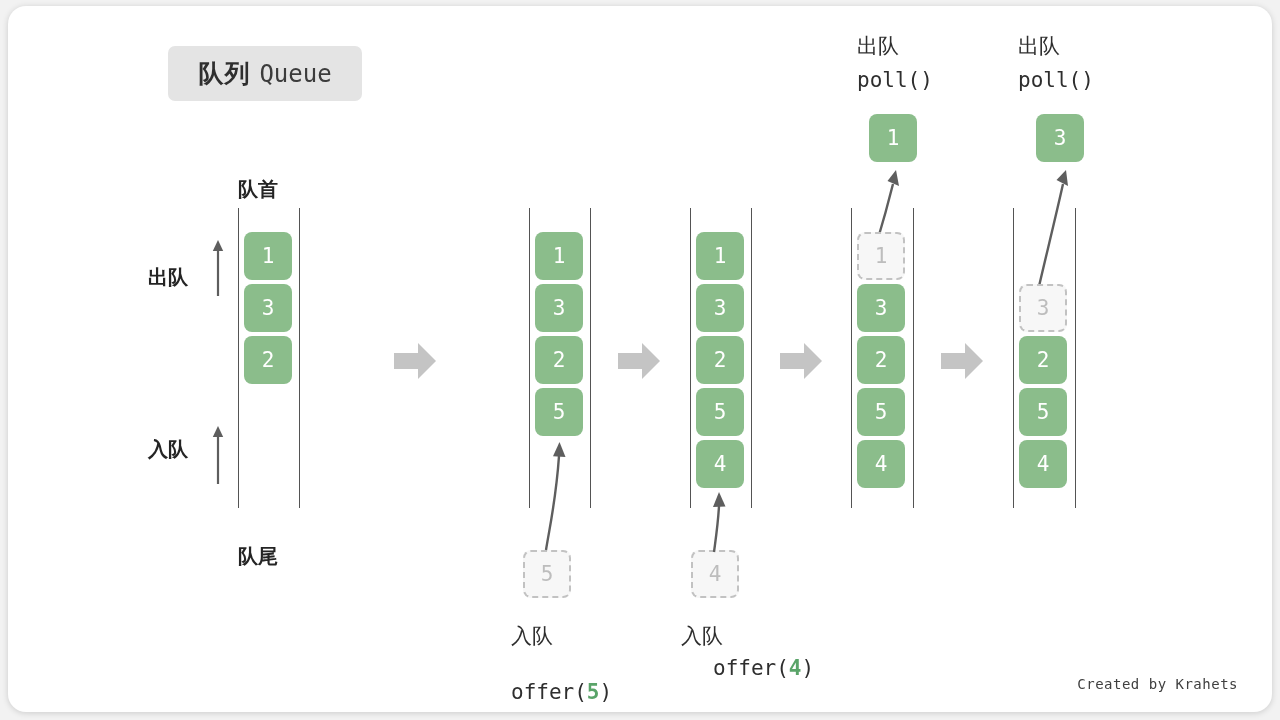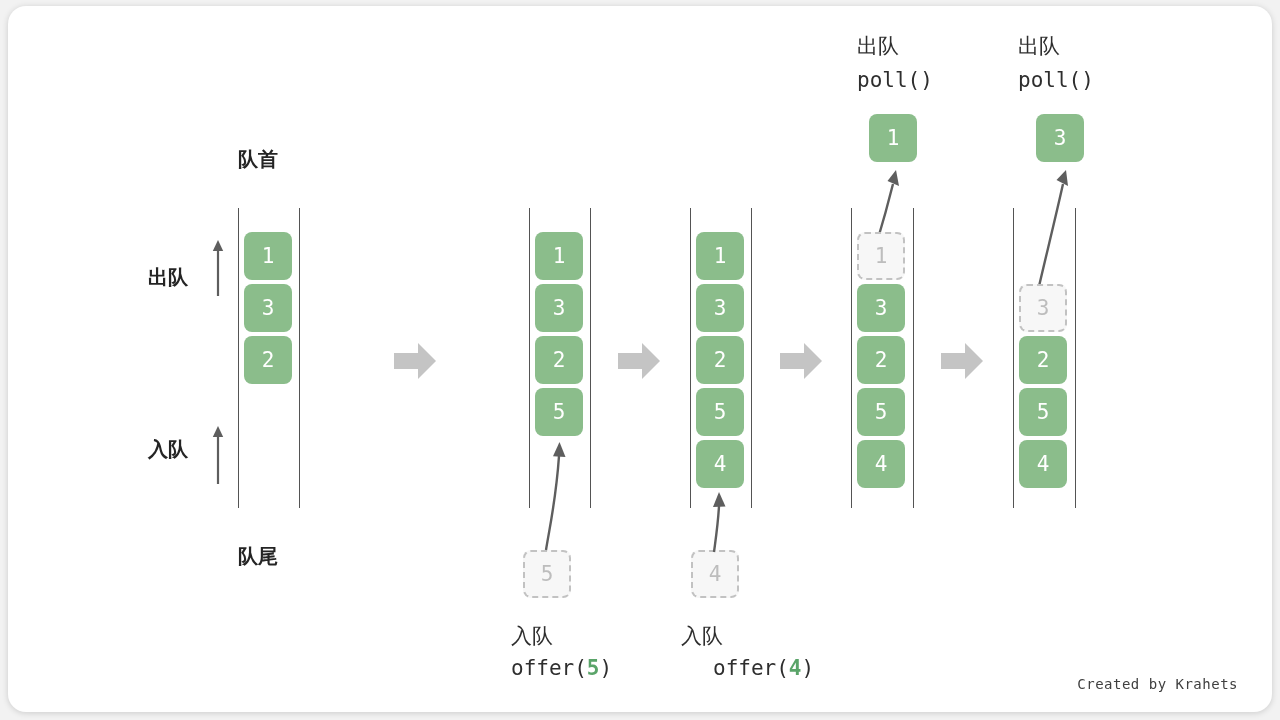--- a/index.html
+++ b/index.html
@@ -99,22 +99,26 @@
     color: #404040;
     letter-spacing: 0.5px;
   }
 </style>
 </head>
 <body>
 
 <div id="stage">
   <div id="card"></div>
 
-
-  <div class="abs cn-bold" style="left:238px; top:146px;text-align:right;">队首</div>
+  <div class="abs" id="title-pill">
+    <span id="title-cn">队列</span>
+    <span id="title-en">Queue</span>
+  </div>
+
+  <div class="abs cn-bold" style="left:238px; top:176px;text-align:right;">队首</div>
 
   <div class="abs cn-bold" style="left:238px; top:543px;font-family:Liberation Mono, monospace;">队尾</div>
 
   <div class="abs cn-bold" style="left:148px; top:264px;">出队</div>
   <svg class="abs tick-arrow" style="left:210px; top:238px;" width="16" height="60" viewBox="0 0 16 60">
     <line x1="8" y1="58" x2="8" y2="10" stroke="#5e5e5e" stroke-width="2.2"></line>
     <path d="M8 2 L13.2 13 L2.8 13 Z" fill="#5e5e5e"></path>
   </svg>
 
   <div class="abs cn-bold" style="left:148px; top:436px;">入队</div>
@@ -140,21 +144,21 @@
   <div class="abs box" style="left:535px; top:284px;">3</div>
   <div class="abs box" style="left:535px; top:336px;">2</div>
   <div class="abs box" style="left:535px; top:388px;">5</div>
 
   <div class="abs box ghost" style="left:523px; top:550px;">5</div>
   <svg class="abs motion" style="left:520px; top:430px;" width="70" height="125" viewBox="0 0 70 125">
     <path d="M26 120 C 30 95, 36 70, 39 26" stroke="#5e5e5e" stroke-width="2.4" fill="none"></path>
     <path d="M39.5 12 L45.5 27 L33 26.2 Z" fill="#5e5e5e"></path>
   </svg>
   <div class="abs op-cn" style="left:511px; top:622px;">入队</div>
-  <div class="abs op-code" style="left:511px; top:656px;"><span>offer(</span><span class="num">5</span><span>)</span></div>
+  <div class="abs op-code" style="left:511px; top:680px;"><span>offer(</span><span class="num">5</span><span>)</span></div>
 
   <svg class="abs step-arrow" style="left:616px; top:338px;" viewBox="0 0 46 46">
     <path d="M2 15 L26 15 L26 5 L44 23 L26 41 L26 31 L2 31 Z" fill="#c4c4c4"></path>
   </svg>
 
   <div class="abs rail" style="left:690px; top:208px; height:300px;"></div>
   <div class="abs rail" style="left:751px; top:208px; height:300px;"></div>
   <div class="abs box" style="left:696px; top:232px;">1</div>
   <div class="abs box" style="left:696px; top:284px;">3</div>
   <div class="abs box" style="left:696px; top:336px;">2</div>

